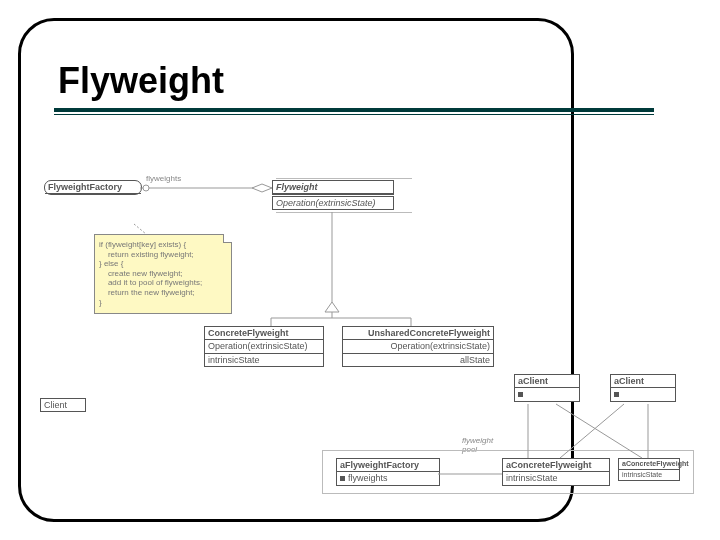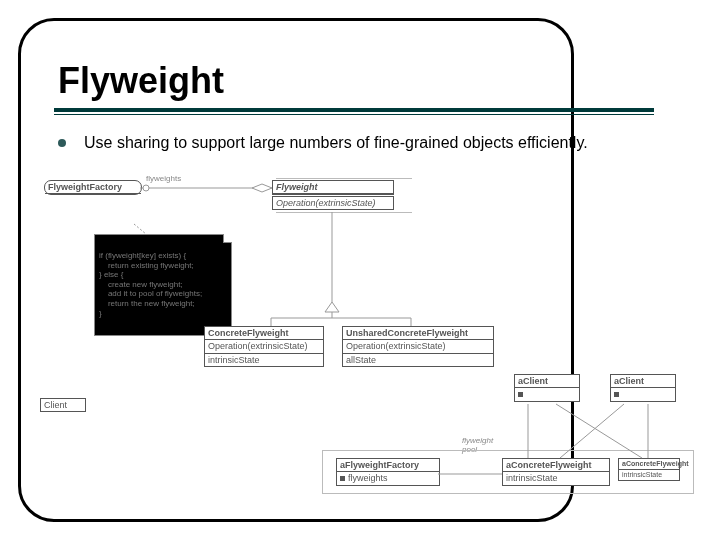--- a/index.html
+++ b/index.html
@@ -9,41 +9,37 @@
   .hr1{position:absolute;left:54px;top:108px;width:600px;height:4px;background:#003a3a;}
   .hr2{position:absolute;left:54px;top:114px;width:600px;height:1px;background:#003a3a;}
   .bullet-row{position:absolute;left:58px;top:134px;display:flex;align-items:center;}
   .bullet{width:8px;height:8px;border-radius:50%;background:#2d5a5a;margin-right:18px;}
   .bullet-text{font-size:16px;}
   .dgm{position:absolute;left:36px;top:168px;width:648px;height:340px;}
   .box{position:absolute;border:1px solid #555;background:#fff;font-size:9px;line-height:1.15;color:#555;}
   .hdr{border-bottom:1px solid #555;padding:1px 3px;font-weight:700;font-size:9px;}
   .cell{border-bottom:1px solid #555;padding:1px 3px;}
   .cell:last-child{border-bottom:none;}
-  .note{position:absolute;border:1px solid #888;background:#000000;font-size:8px;color:#777;padding:16px 4px;line-height:1.2;}
+  .note{position:absolute;border:1px solid #888;background:#fef9c3;font-size:8px;color:#777;padding:5px 4px;line-height:1.2;}
   .note .fold{position:absolute;right:-1px;top:-1px;width:8px;height:8px;border-left:1px solid #888;border-bottom:1px solid #888;background:#fff;}
   .lbl{position:absolute;font-size:8px;color:#888;}
   .italic{font-style:italic;}
   .sq{display:inline-block;width:5px;height:5px;background:#555;vertical-align:middle;margin-right:3px;}
   svg.wires{position:absolute;left:0;top:0;width:648px;height:340px;pointer-events:none;}
   svg.wires *{stroke:#999;fill:none;stroke-width:1;}
   .shadow-line{position:absolute;height:1px;background:#bbb;}
 </style>
 </head>
 <body>
 
 <div class="slide">
   <div class="frame"></div>
   <div class="title">Flyweight</div>
   <div class="hr1"></div>
   <div class="hr2"></div>
-  <div class="bullet-row">
-    <div class="bullet"></div>
-    <div class="bullet-text">Use sharing to support large numbers of fine-grained objects efficiently.</div>
-  </div>
 
   <div class="dgm">
 
     <div class="box" style="left:8px;top:12px;width:96px;border-radius:7px;">
       <div class="hdr">FlyweightFactory</div>
       <div class="cell" style="height:0;padding:0;"></div>
     </div>
 
     <div class="lbl" style="left:110px;top:6px;">flyweights</div>
 
@@ -65,21 +61,21 @@
     add it to pool of flyweights;
     return the new flyweight;
 }</span>
     </div>
 
     <div class="box" style="left:168px;top:158px;width:118px;">
       <div class="hdr">ConcreteFlyweight</div>
       <div class="cell">Operation(extrinsicState)</div>
       <div class="cell">intrinsicState</div>
     </div>
-    <div class="box" style="left:306px;top:158px;width:150px;">
+    <div class="box" style="left:306px;top:158px;width:150px;text-align:right;">
       <div class="hdr">UnsharedConcreteFlyweight</div>
       <div class="cell">Operation(extrinsicState)</div>
       <div class="cell">allState</div>
     </div>
 
     <div class="box" style="left:4px;top:230px;width:44px;">
       <div class="cell">Client</div>
     </div>
 
     <div class="box" style="left:478px;top:206px;width:64px;">

